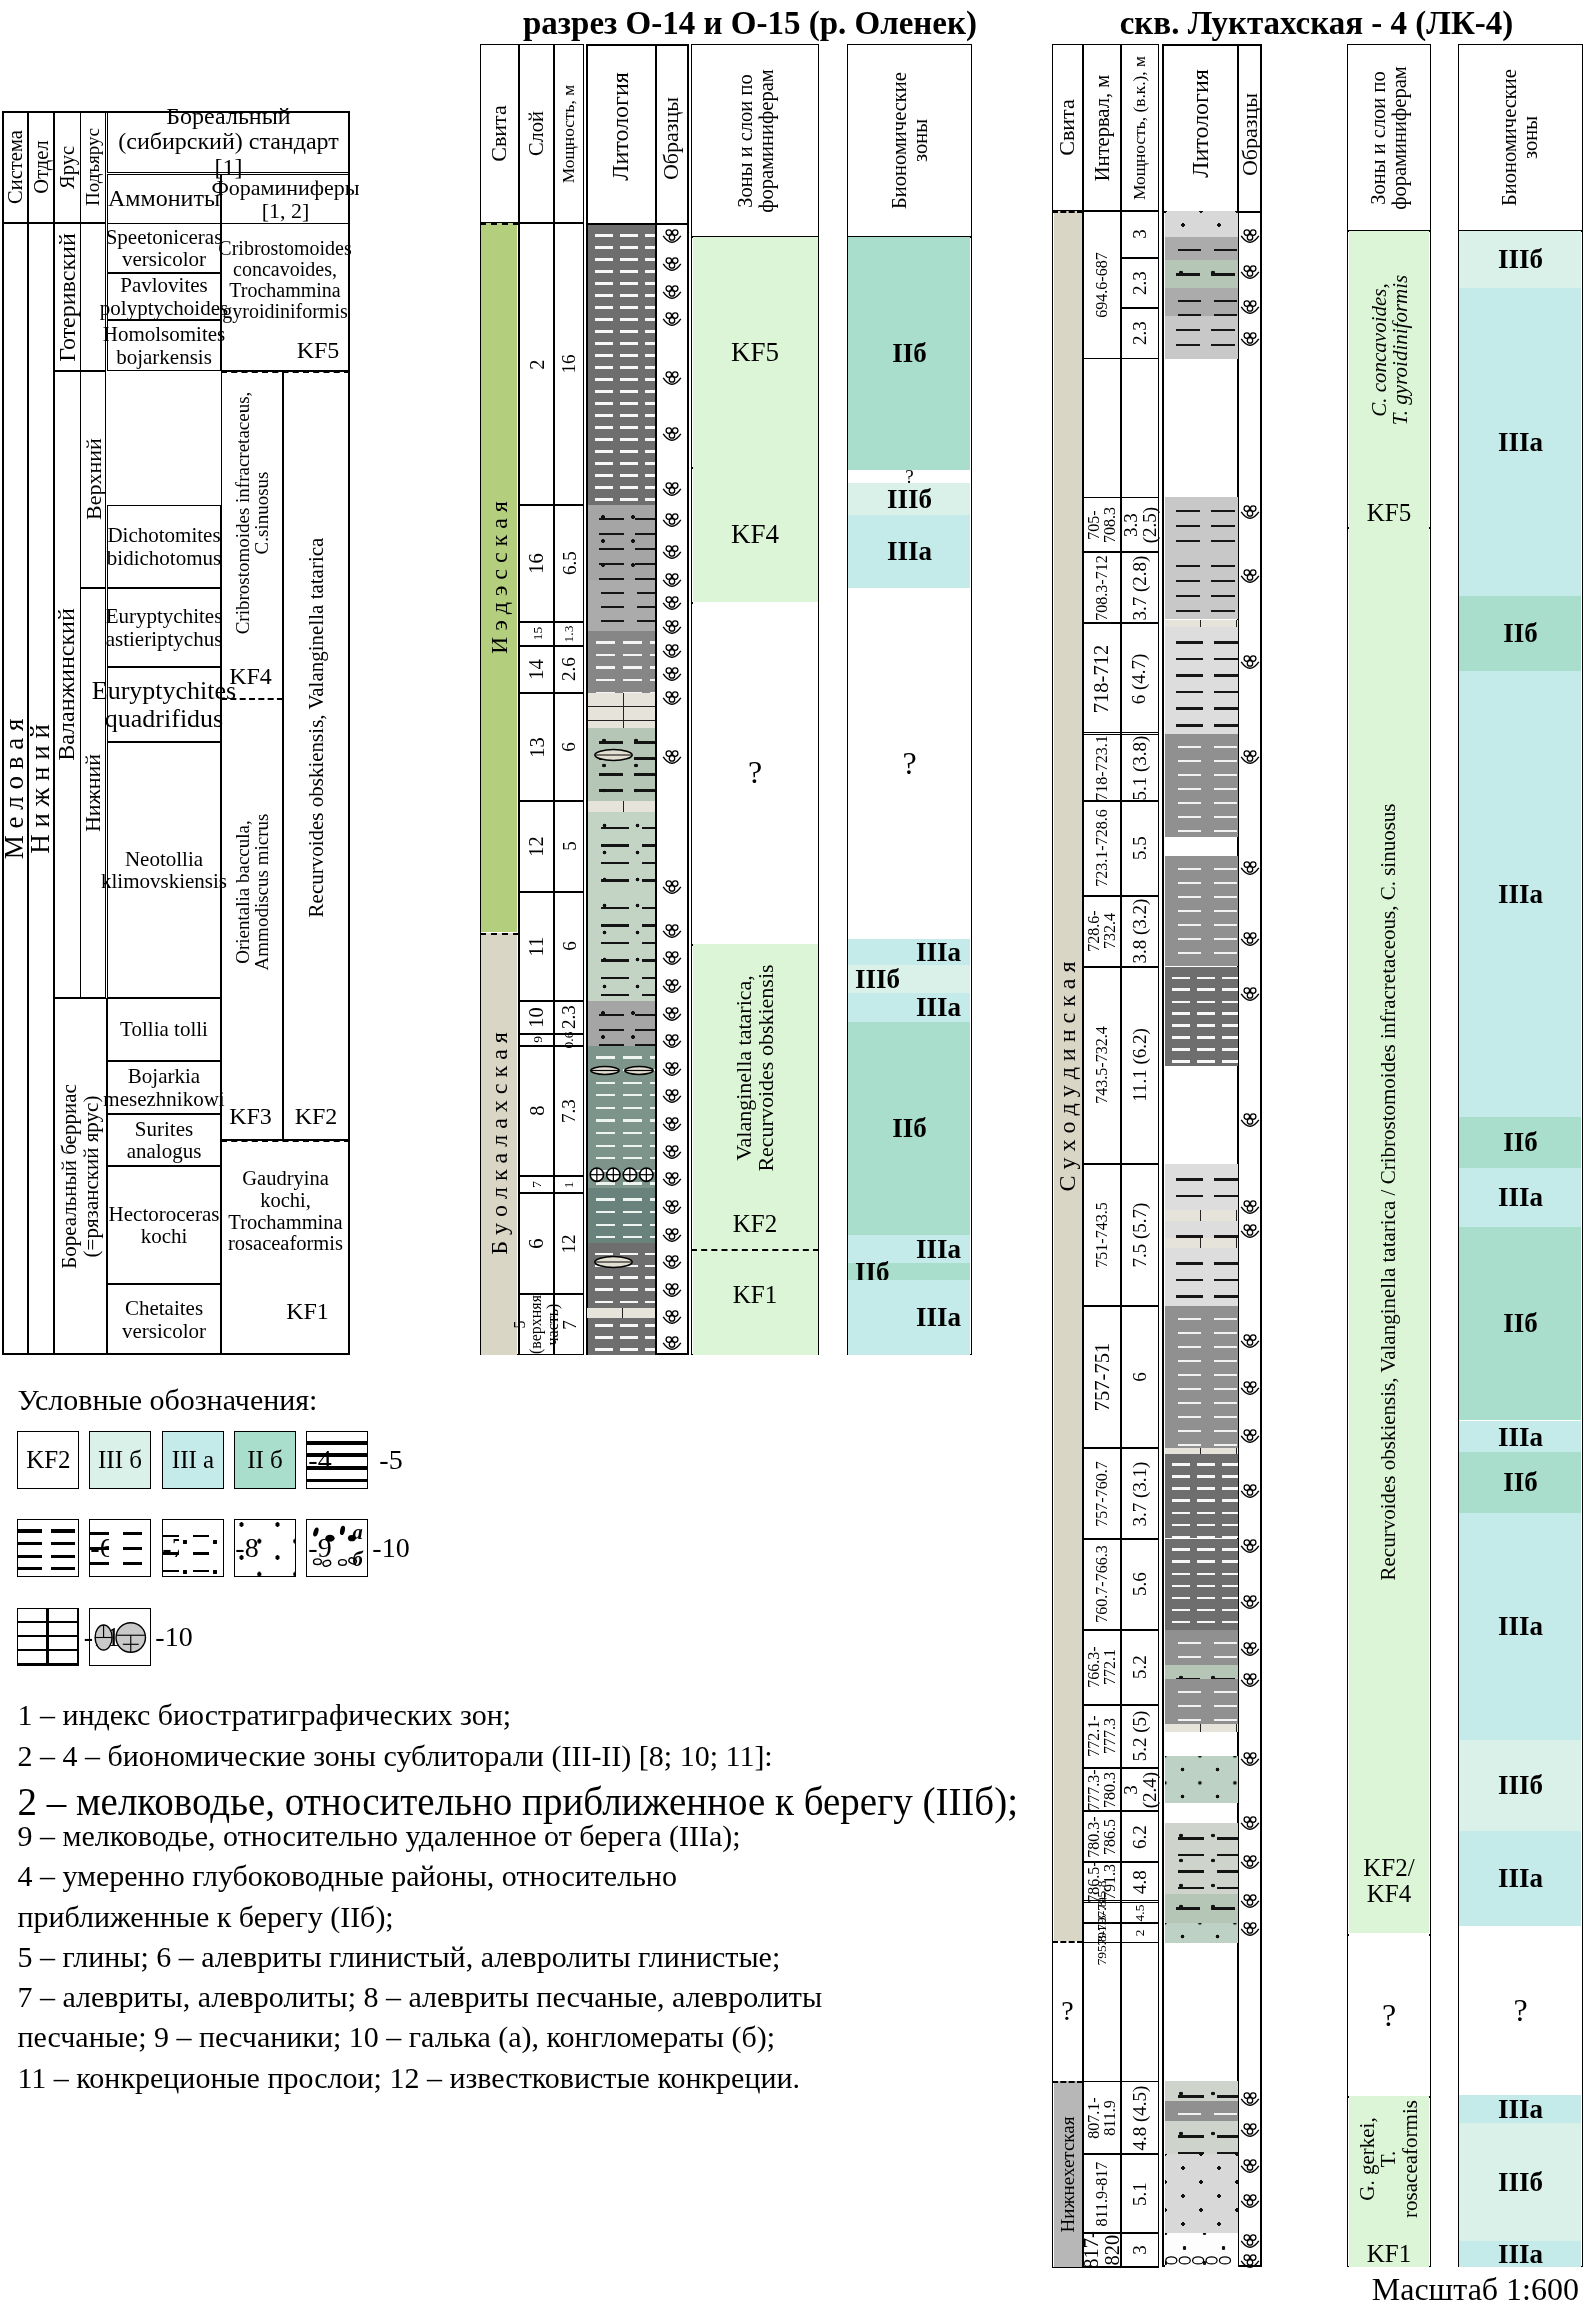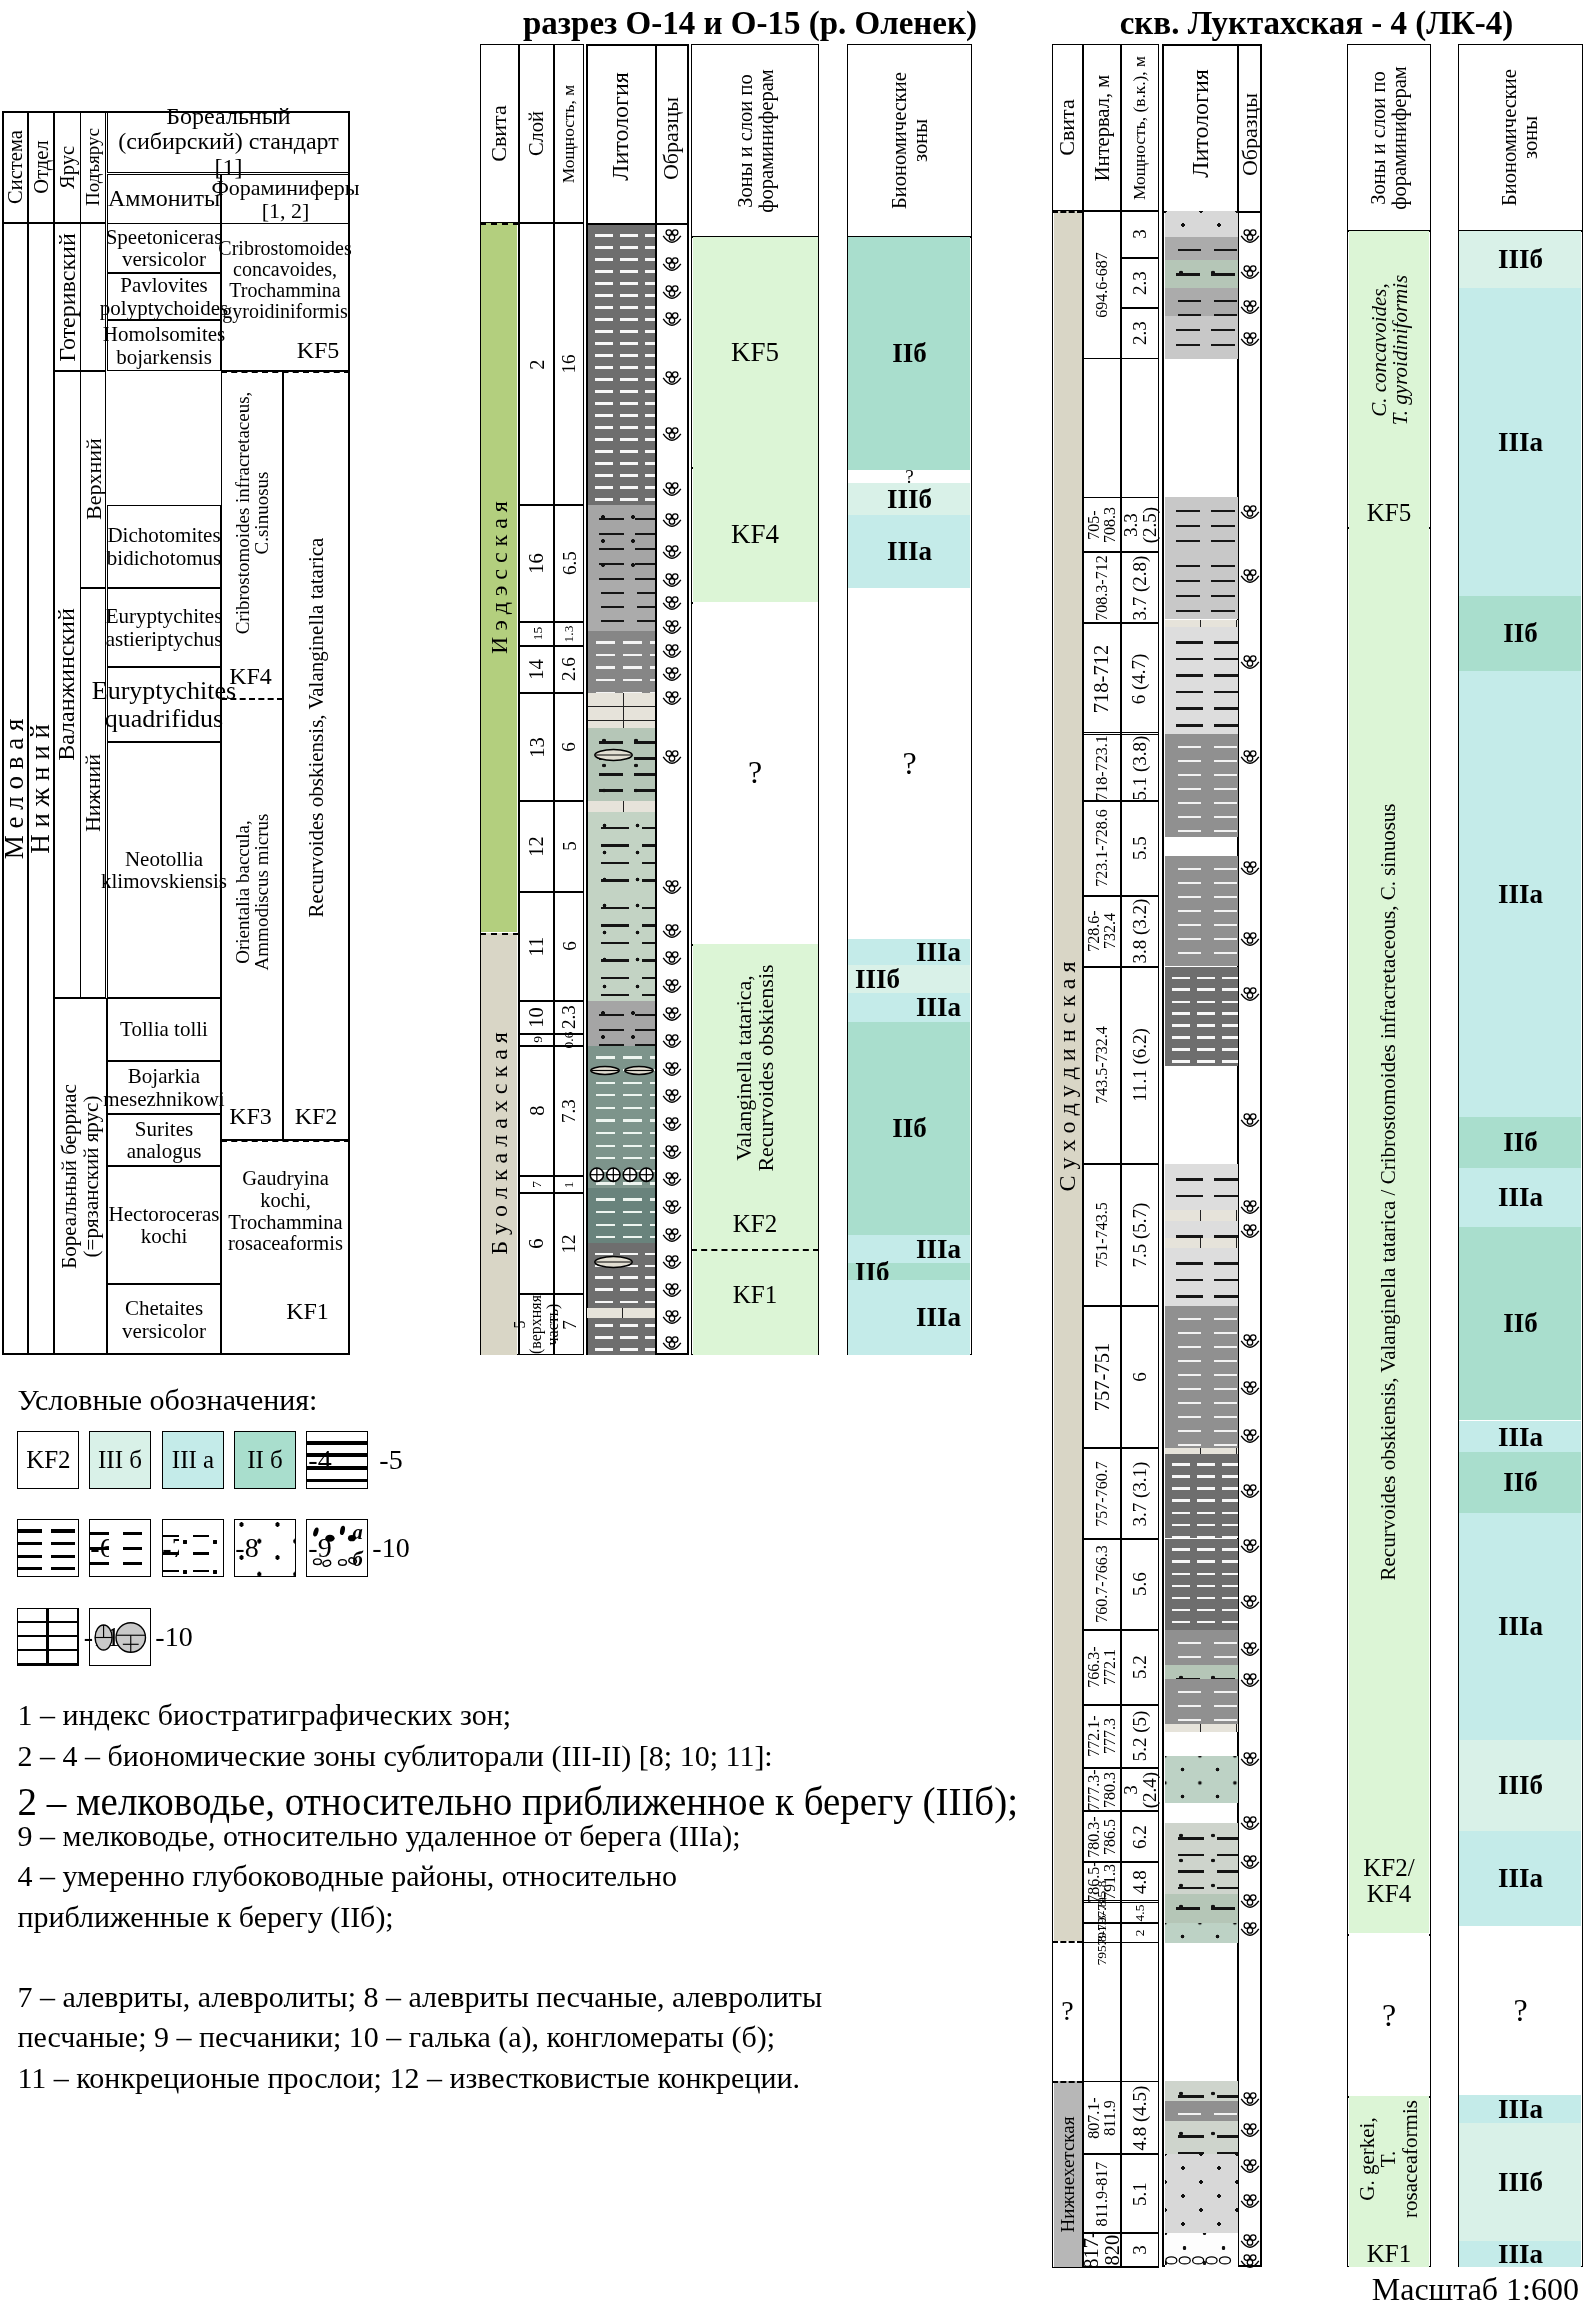--- a/index.html
+++ b/index.html
@@ -982,17 +982,18 @@
         <line x1="58" y1="52" x2="86" y2="52" stroke="#000" stroke-width="2"></line>
       </svg>
     </div>
     <div class="abs cell" style="left: 152px; top: 1608px; width: 44px; height: 58px; font-size: 28px;">-10</div>
     <div class="abs " style="left: 17.4px; top: 1698px; width: 1050px; height: 38px; font-size: 30px;">1 – индекс биостратиграфических зон;</div>
     <div class="abs " style="left: 17.4px; top: 1739px; width: 1050px; height: 38px; font-size: 30px;">2 – 4 – биономические зоны сублиторали (III-II) [8; 10; 11]:</div>
     <div class="abs " style="left: 17.4px; top: 1779px; width: 1050px; height: 38px; font-size: 39px;">2 – мелководье, относительно приближенное к берегу (IIIб);</div>
     <div class="abs " style="left: 17.4px; top: 1819px; width: 1050px; height: 38px; font-size: 30px;">9 – мелководье, относительно удаленное от берега (IIIа);</div>
     <div class="abs " style="left: 17.4px; top: 1859px; width: 1050px; height: 38px; font-size: 30px;">4 – умеренно глубоководные районы, относительно</div>
     <div class="abs " style="left: 17.4px; top: 1900px; width: 1050px; height: 38px; font-size: 30px;">приближенные к берегу (IIб);</div>
+    <div class="abs " style="left: 17.4px; top: 1940px; width: 1050px; height: 38px; font-size: 30px;">5 – глины; 6 – алевриты глинистый, алевролиты глинистые;</div>
     <div class="abs " style="left: 17.4px; top: 1980px; width: 1050px; height: 38px; font-size: 30px;">7 – алевриты, алевролиты; 8 – алевриты песчаные, алевролиты</div>
     <div class="abs " style="left: 17.4px; top: 2020px; width: 1050px; height: 38px; font-size: 30px;">песчаные; 9 – песчаники; 10 – галька (а), конгломераты (б);</div>
     <div class="abs " style="left: 17.4px; top: 2061px; width: 1050px; height: 38px; font-size: 30px;">11 – конкреционые прослои; 12 – известковистые конкреции.</div>
   </div>
 
 
 </body></html>

